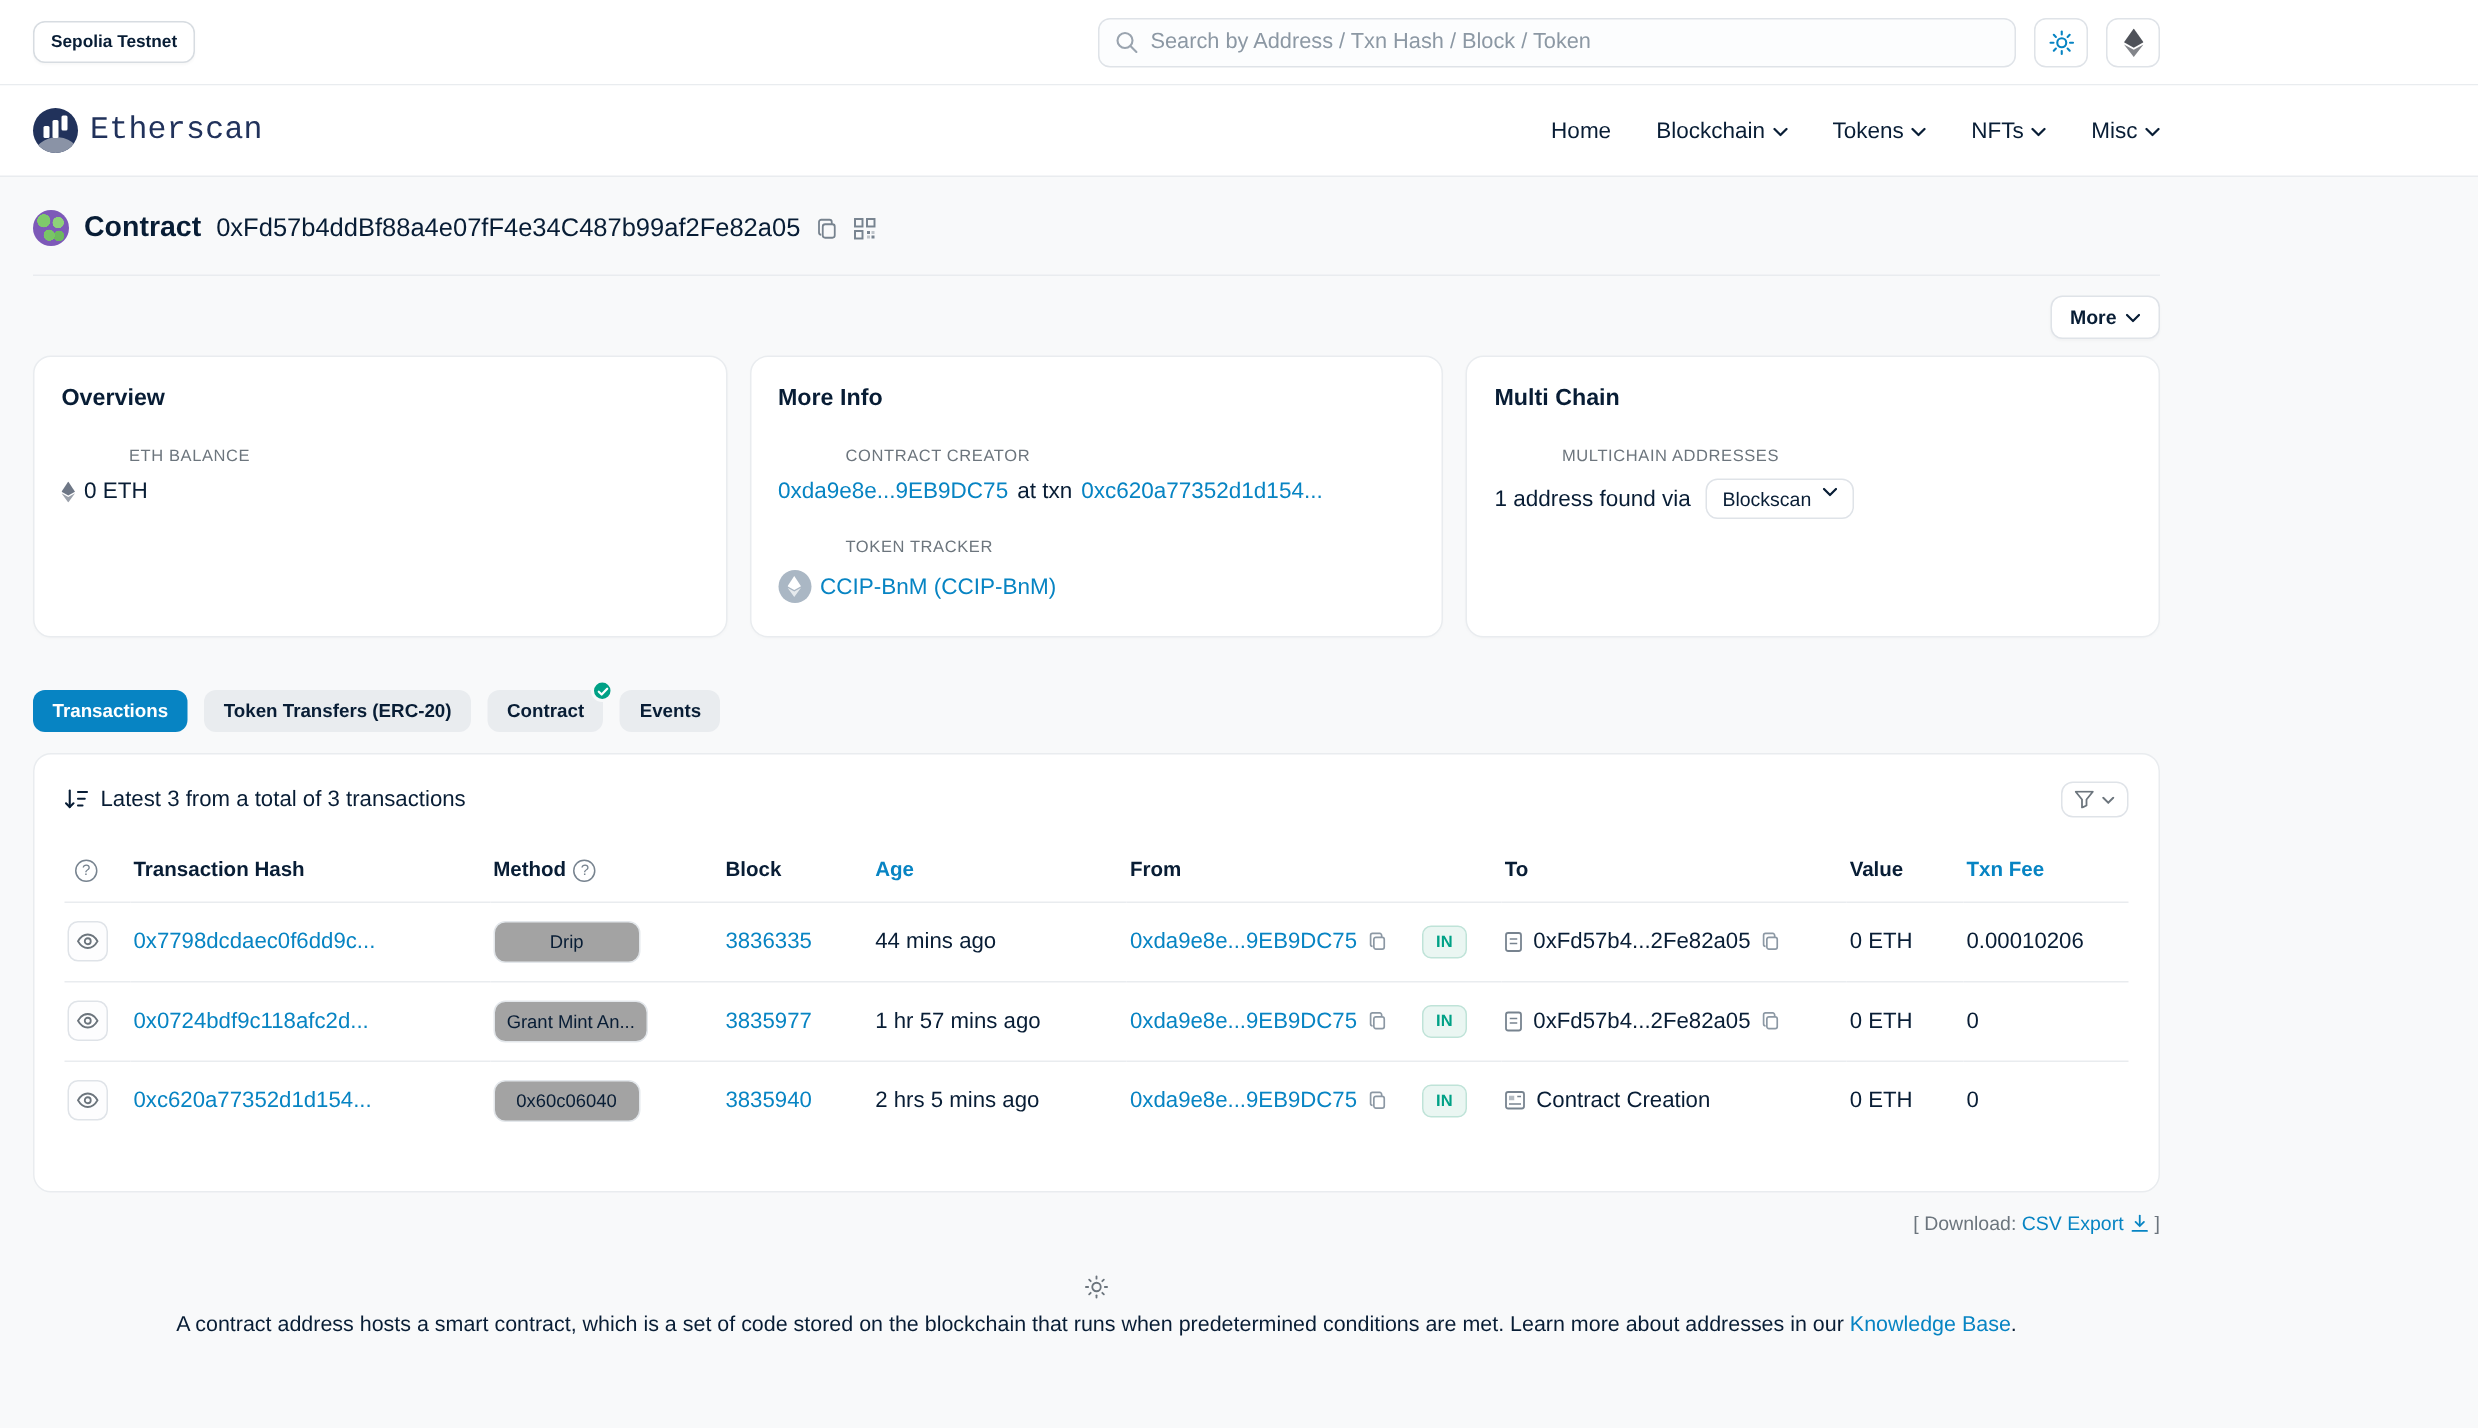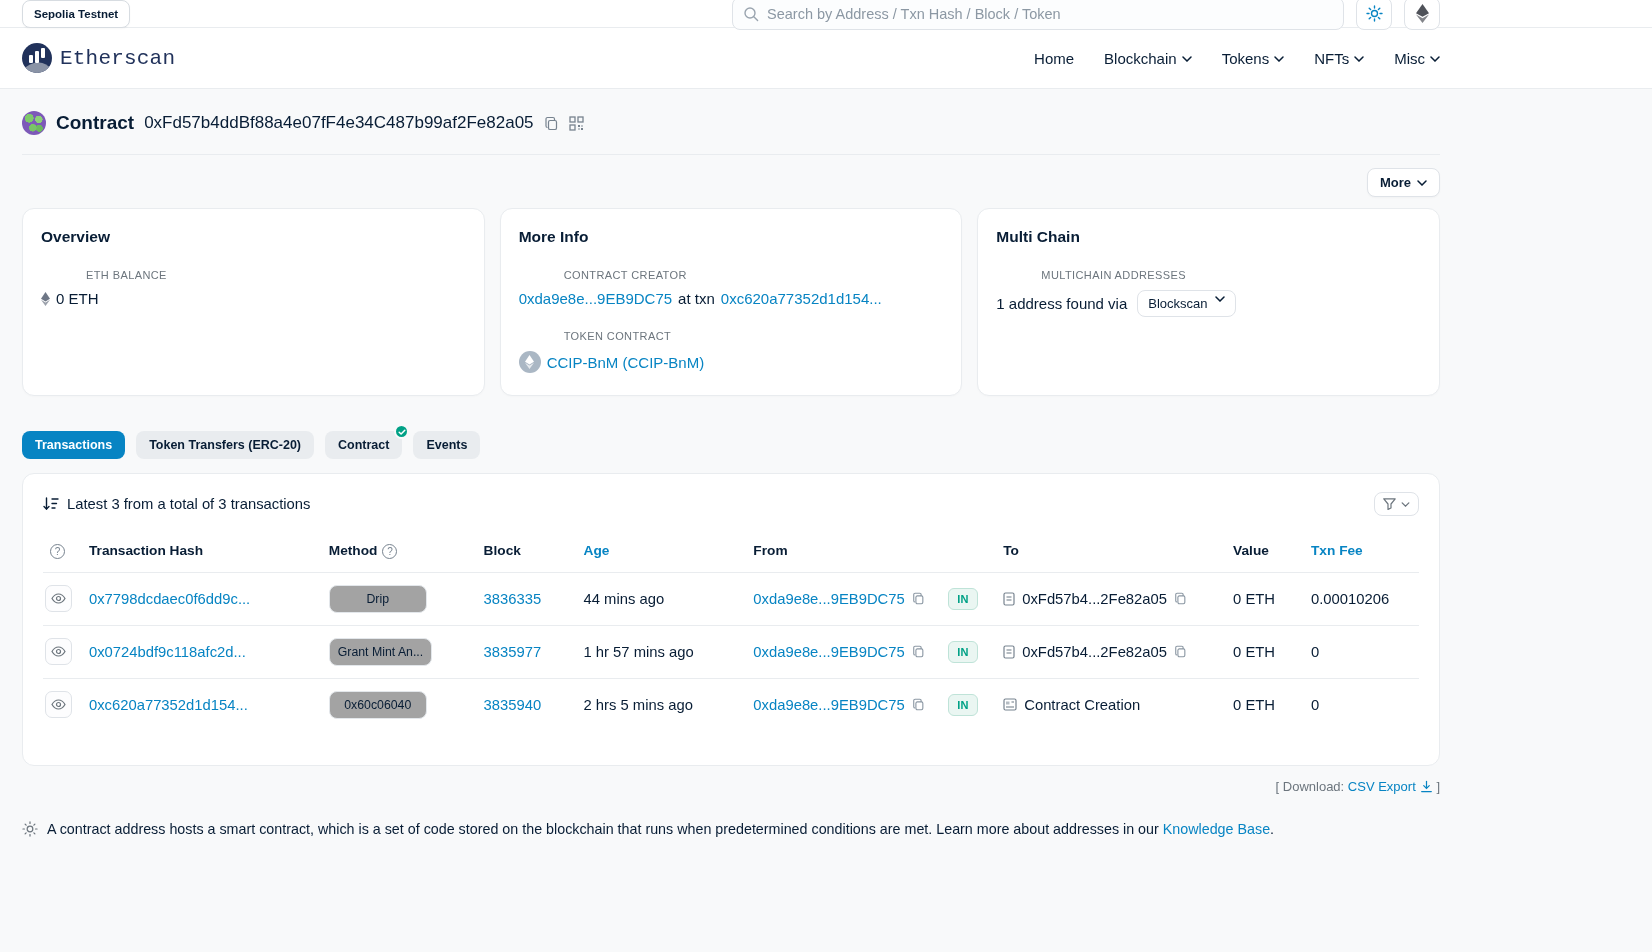--- a/index.html
+++ b/index.html
@@ -4,21 +4,21 @@
 <style>
   * { box-sizing: border-box; margin: 0; padding: 0; }
   html,body { width:1652px; height:952px; overflow:hidden; }
   body {
     font-family: "Liberation Sans", "DejaVu Sans", sans-serif;
     background:#f8f9fa; color:#081d35; font-size:15px;
   }
   .shell { width:1418px; margin-left:22px; }
 
   
-  .topbar { background:#fff; border-bottom:1px solid #e9ecef; height:28px; }
+  .topbar { background:#fff; border-bottom:1px solid #e9ecef; height:57px; }
   .topbar .shell { display:flex; align-items:center; height:100%; }
   .net-badge {
     background:#fff; border:1px solid #d7dce1; border-radius:8px;
     font-size:11.5px; font-weight:700; padding:7px 11px; color:#081d35; cursor:pointer;
     box-shadow:0 1px 2px rgba(0,0,0,.03);
   }
   .top-spacer { flex:1; }
   .searchbox {
     width:612px; height:33px; background:#fcfdfe; border:1px solid #dfe3e8;
     border-radius:8px; display:flex; align-items:center; padding:0 10px; gap:8px;
@@ -131,21 +131,21 @@
   .badge-in { display:inline-block; background:#eaf6f2; border:1px solid #bfe3d8;
     color:#00a186; font-size:11px; font-weight:700; border-radius:6px;
     padding:4px 8px; letter-spacing:.2px; }
   .doc-icon { color:#77838f; display:inline-flex; }
   .fee { font-size:13.6px; color:#6c757d; }
 
   .download-row { margin-top:13px; text-align:right; font-size:13px; color:#6c757d; }
   .download-row .link { font-weight:400; display:inline-flex; align-items:center; gap:4px; }
 
   .tipline { margin-top:27px; display:flex; align-items:center; gap:9px;
-    font-size:14.3px; color:#081d35; }
+    font-size:14.3px; color:#081d35;flex-direction:column; }
   .tipline svg { color:#6c757d; flex:0 0 auto; }
 </style>
 </head>
 <body>
 
 <div class="topbar">
   <div class="shell">
     <button class="net-badge">Sepolia Testnet</button>
     <div class="top-spacer"></div>
     <div class="searchbox">
@@ -271,21 +271,21 @@
     </div>
 
     <div class="card">
       <div class="card-title">More Info</div>
       <div class="mini-label">CONTRACT CREATOR</div>
       <div class="val-line">
         <a class="link">0xda9e8e...9EB9DC75</a>
         <span>at txn</span>
         <a class="link">0xc620a77352d1d154...</a>
       </div>
-      <div class="mini-label">TOKEN CONTRACT</div>
+      <div class="mini-label">TOKEN TRACKER</div>
       <div class="val-line">
         <span class="token-circle">
           <svg width="9" height="14" viewBox="0 0 9 14">
               <path d="M4.5 0 L9 6.8 L4.5 9.4 L0 6.8 Z" fill="currentColor"></path>
               <path d="M4.5 10.4 L9 7.8 L4.5 14 L0 7.8 Z" fill="currentColor" opacity=".7"></path>
             </svg>
         </span>
         <a class="link">CCIP-BnM (CCIP-BnM)</a>
       </div>
     </div>

